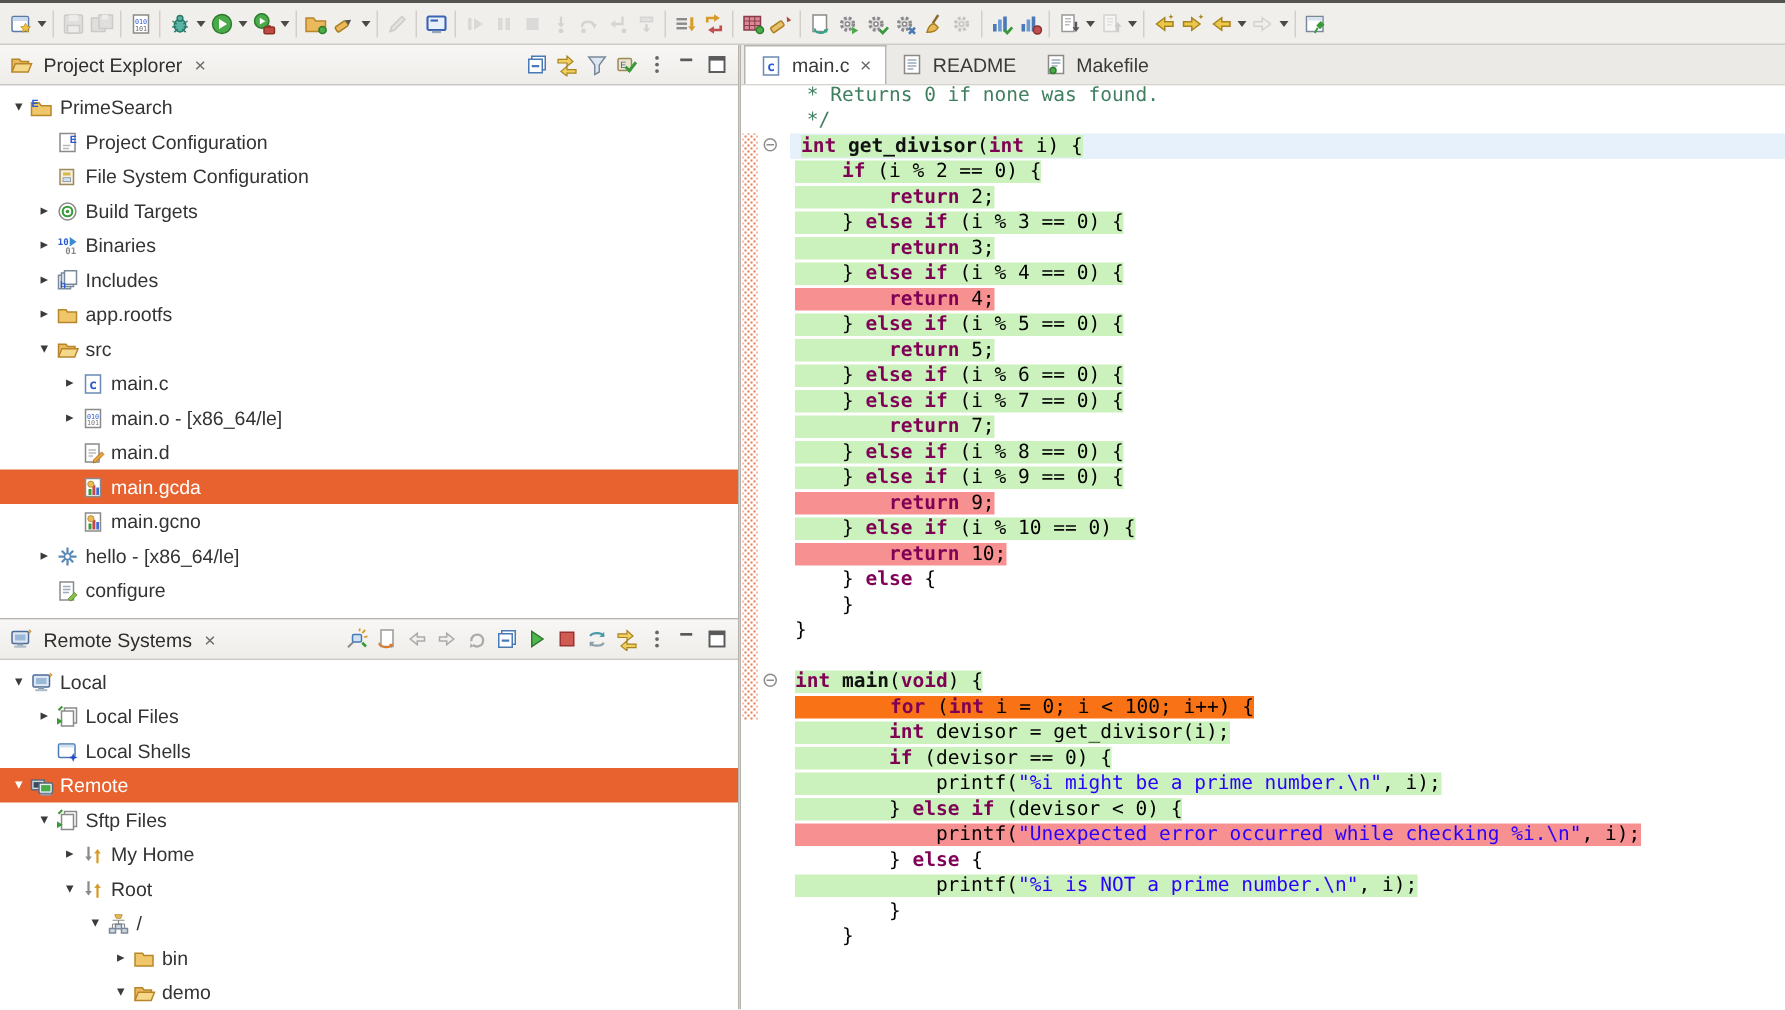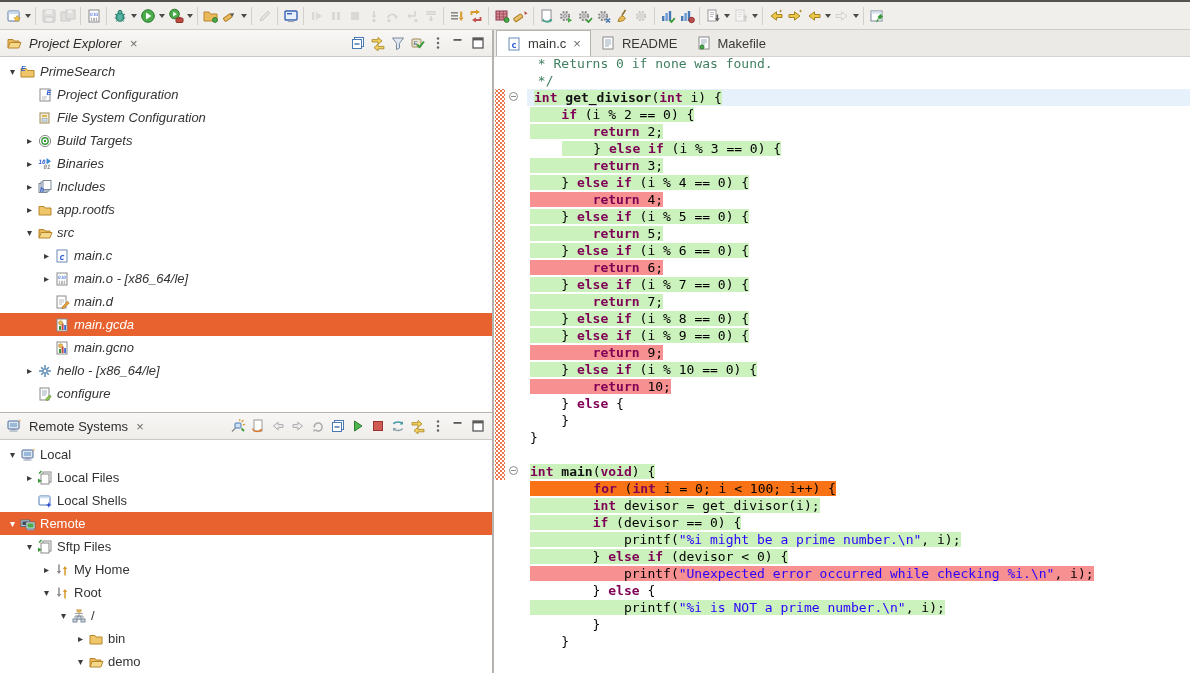--- a/index.html
+++ b/index.html
@@ -9,21 +9,21 @@
   #toolbar{position:absolute;left:0;top:0;width:1190px;height:28px;background:#f1efec;border-bottom:1px solid #cfccc7;display:flex;align-items:center;padding-left:4px;box-sizing:border-box;overflow:hidden;}
   .tbi{width:19px;height:22px;display:flex;align-items:center;justify-content:center;flex:0 0 auto;border-radius:2px;}
   .tbi.dis{opacity:.42;}
   .tbi svg{width:16px;height:16px;}
   .caret{flex:0 0 auto;width:9px;height:22px;display:flex;align-items:center;justify-content:center;}
   .caret i{display:block;width:0;height:0;border-left:3.5px solid transparent;border-right:3.5px solid transparent;border-top:4px solid #4c4a46;}
   .tsep{flex:0 0 auto;width:1px;height:18px;background:#d3d0cb;margin:0 3px;}
 
   
   .panel{position:absolute;left:0;width:493px;background:#fff;border-right:1px solid #b6b3ae;box-sizing:border-box;overflow:hidden;}
-  #panel-pe{top:28px;height:382px;font-style:italic;}
+  #panel-pe{top:28px;height:382px;}
   #panel-rs{top:410px;height:263px;border-top:1px solid #b6b3ae;}
   .phead{height:27px;background:linear-gradient(#f8f7f5,#efedea);border-bottom:1px solid #cbc8c3;display:flex;align-items:center;padding:0 4px 0 6px;box-sizing:border-box;}
   .ptab{display:flex;align-items:center;gap:5px;}
   .ptitle{font-size:13px;color:#2e2d2b;}
   .pclose{font-size:13px;color:#6b6a67;width:14px;text-align:center;cursor:default;}
   .pspacer{flex:1;}
   .picons{display:flex;align-items:center;}
   .picons .tbi{width:20px;}
   .ptree{position:relative;padding-top:3px;}
   .trow{height:23px;display:flex;align-items:center;font-size:13px;color:#333;white-space:nowrap;}
@@ -838,28 +838,27 @@
         </div>
       </div>
     <div id="editor-body">
       <div id="range-indicator" style="top: 32px; height: 391px;"></div>
       <div id="code">
           <div class="cl"><span class="band"><span class="com"> * Returns 0 if none was found.</span></span></div>
           <div class="cl"><span class="band"><span class="com"> */</span></span></div>
           <div class="cl cur"><span class="band" style="background: rgb(203, 242, 189);"><span class="kw">int</span> <span class="fn">get_divisor</span>(<span class="kw">int</span> i) {</span><span class="fold"></span></div>
           <div class="cl"><span class="band" style="background: rgb(203, 242, 189);">    <span class="kw">if</span> (i % 2 == 0) {</span></div>
           <div class="cl"><span class="band" style="background: rgb(203, 242, 189);">        <span class="kw">return</span> 2;</span></div>
-          <div class="cl"><span class="band" style="background: rgb(203, 242, 189); margin-left: 32px;">    } <span class="kw">else</span> <span class="kw">if</span> (i % 3 == 0) {</span></div>
+          <div class="cl"><span class="band" style="background: rgb(203, 242, 189);">    } <span class="kw">else</span> <span class="kw">if</span> (i % 3 == 0) {</span></div>
           <div class="cl"><span class="band" style="background: rgb(203, 242, 189);">        <span class="kw">return</span> 3;</span></div>
           <div class="cl"><span class="band" style="background: rgb(203, 242, 189);">    } <span class="kw">else</span> <span class="kw">if</span> (i % 4 == 0) {</span></div>
           <div class="cl"><span class="band" style="background: rgb(247, 144, 144);">        <span class="kw">return</span> 4;</span></div>
           <div class="cl"><span class="band" style="background: rgb(203, 242, 189);">    } <span class="kw">else</span> <span class="kw">if</span> (i % 5 == 0) {</span></div>
           <div class="cl"><span class="band" style="background: rgb(203, 242, 189);">        <span class="kw">return</span> 5;</span></div>
           <div class="cl"><span class="band" style="background: rgb(203, 242, 189);">    } <span class="kw">else</span> <span class="kw">if</span> (i % 6 == 0) {</span></div>
-          <div class="cl"><span class="band" style="background: rgb(247, 144, 144);">        <span class="kw">return</span> 6;</span></div>
           <div class="cl"><span class="band" style="background: rgb(203, 242, 189);">    } <span class="kw">else</span> <span class="kw">if</span> (i % 7 == 0) {</span></div>
           <div class="cl"><span class="band" style="background: rgb(203, 242, 189);">        <span class="kw">return</span> 7;</span></div>
           <div class="cl"><span class="band" style="background: rgb(203, 242, 189);">    } <span class="kw">else</span> <span class="kw">if</span> (i % 8 == 0) {</span></div>
           <div class="cl"><span class="band" style="background: rgb(203, 242, 189);">    } <span class="kw">else</span> <span class="kw">if</span> (i % 9 == 0) {</span></div>
           <div class="cl"><span class="band" style="background: rgb(247, 144, 144);">        <span class="kw">return</span> 9;</span></div>
           <div class="cl"><span class="band" style="background: rgb(203, 242, 189);">    } <span class="kw">else</span> <span class="kw">if</span> (i % 10 == 0) {</span></div>
           <div class="cl"><span class="band" style="background: rgb(247, 144, 144);">        <span class="kw">return</span> 10;</span></div>
           <div class="cl"><span class="band">    } <span class="kw">else</span> {</span></div>
           <div class="cl"><span class="band">    }</span></div>
           <div class="cl"><span class="band">}</span></div>

